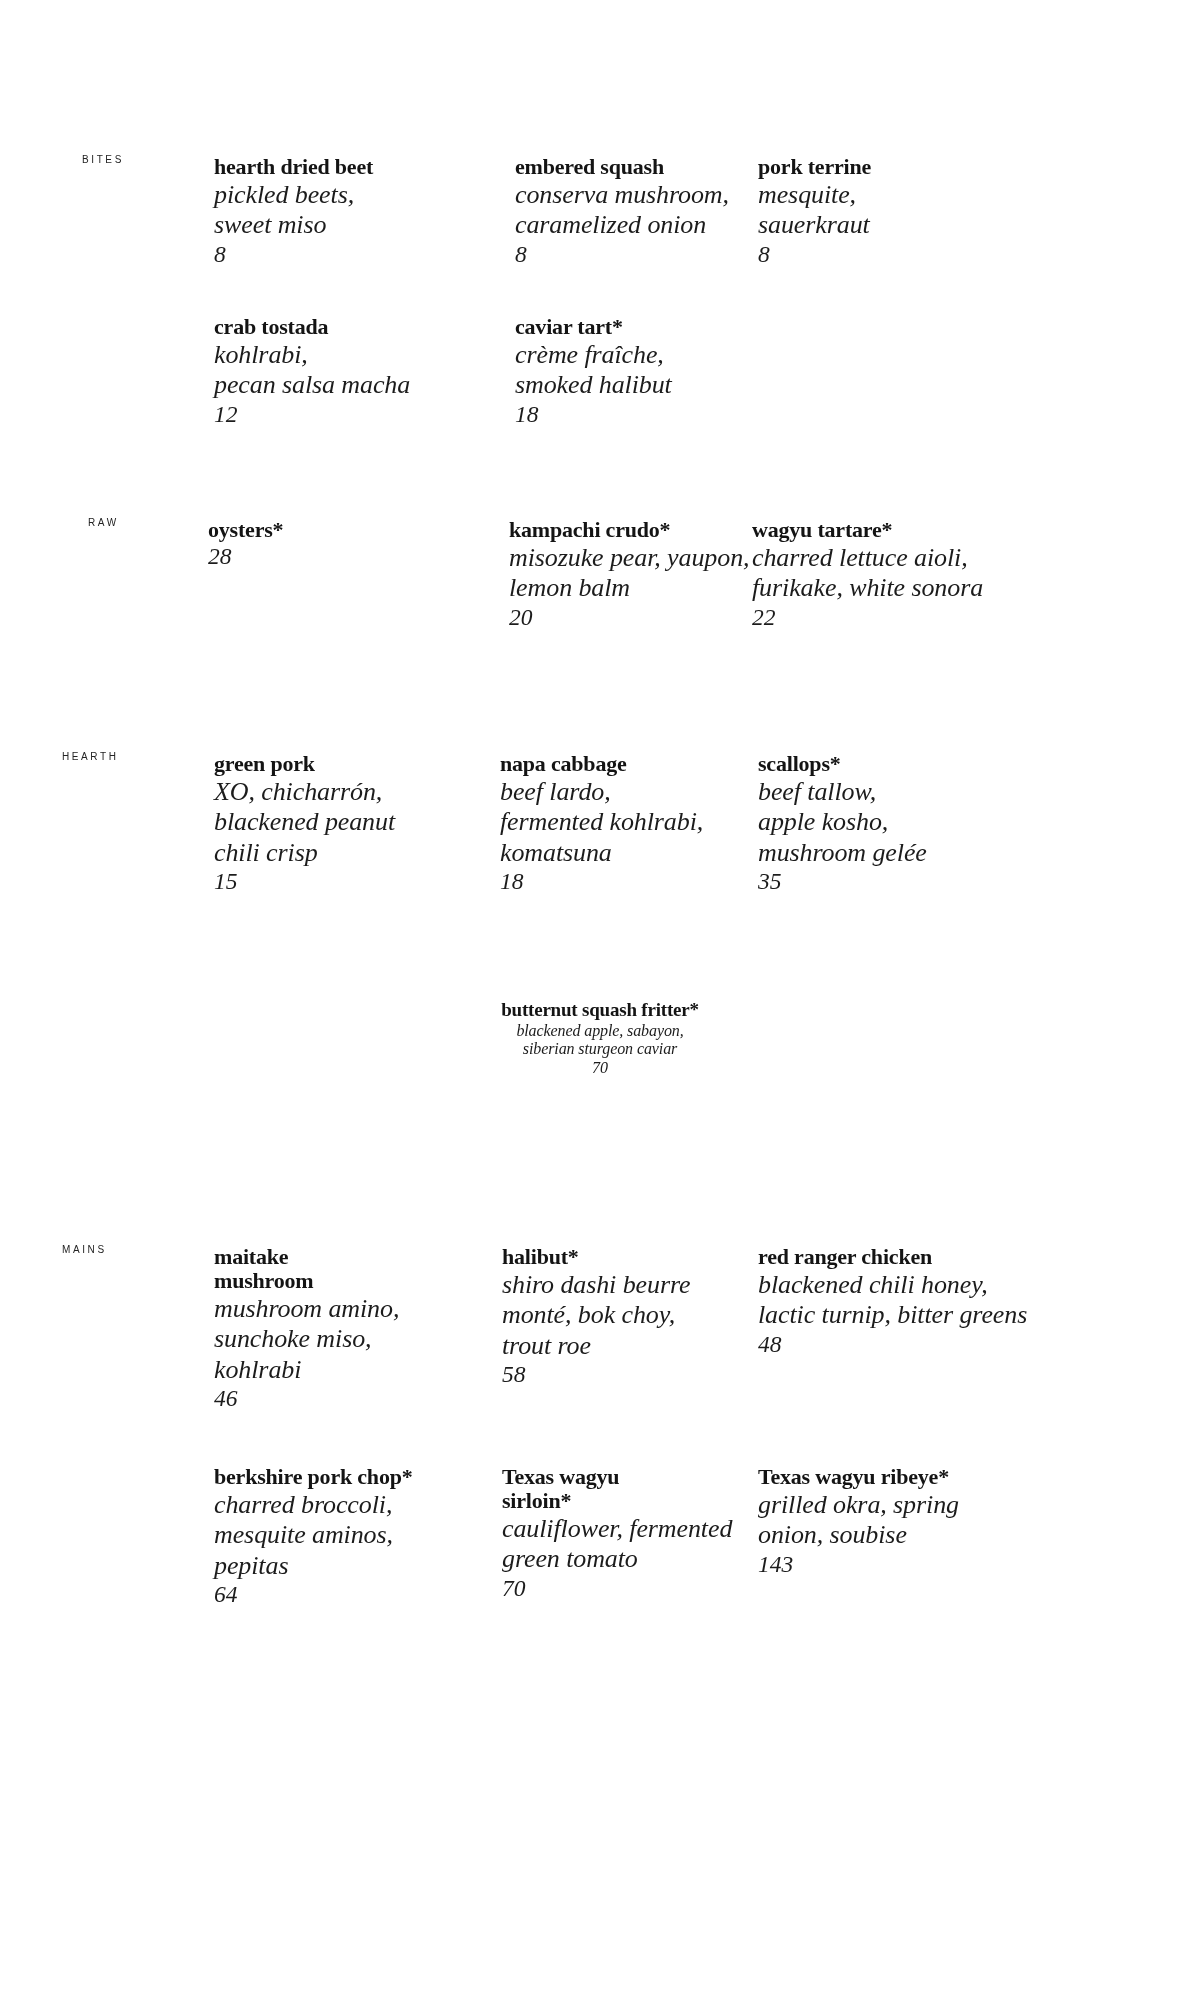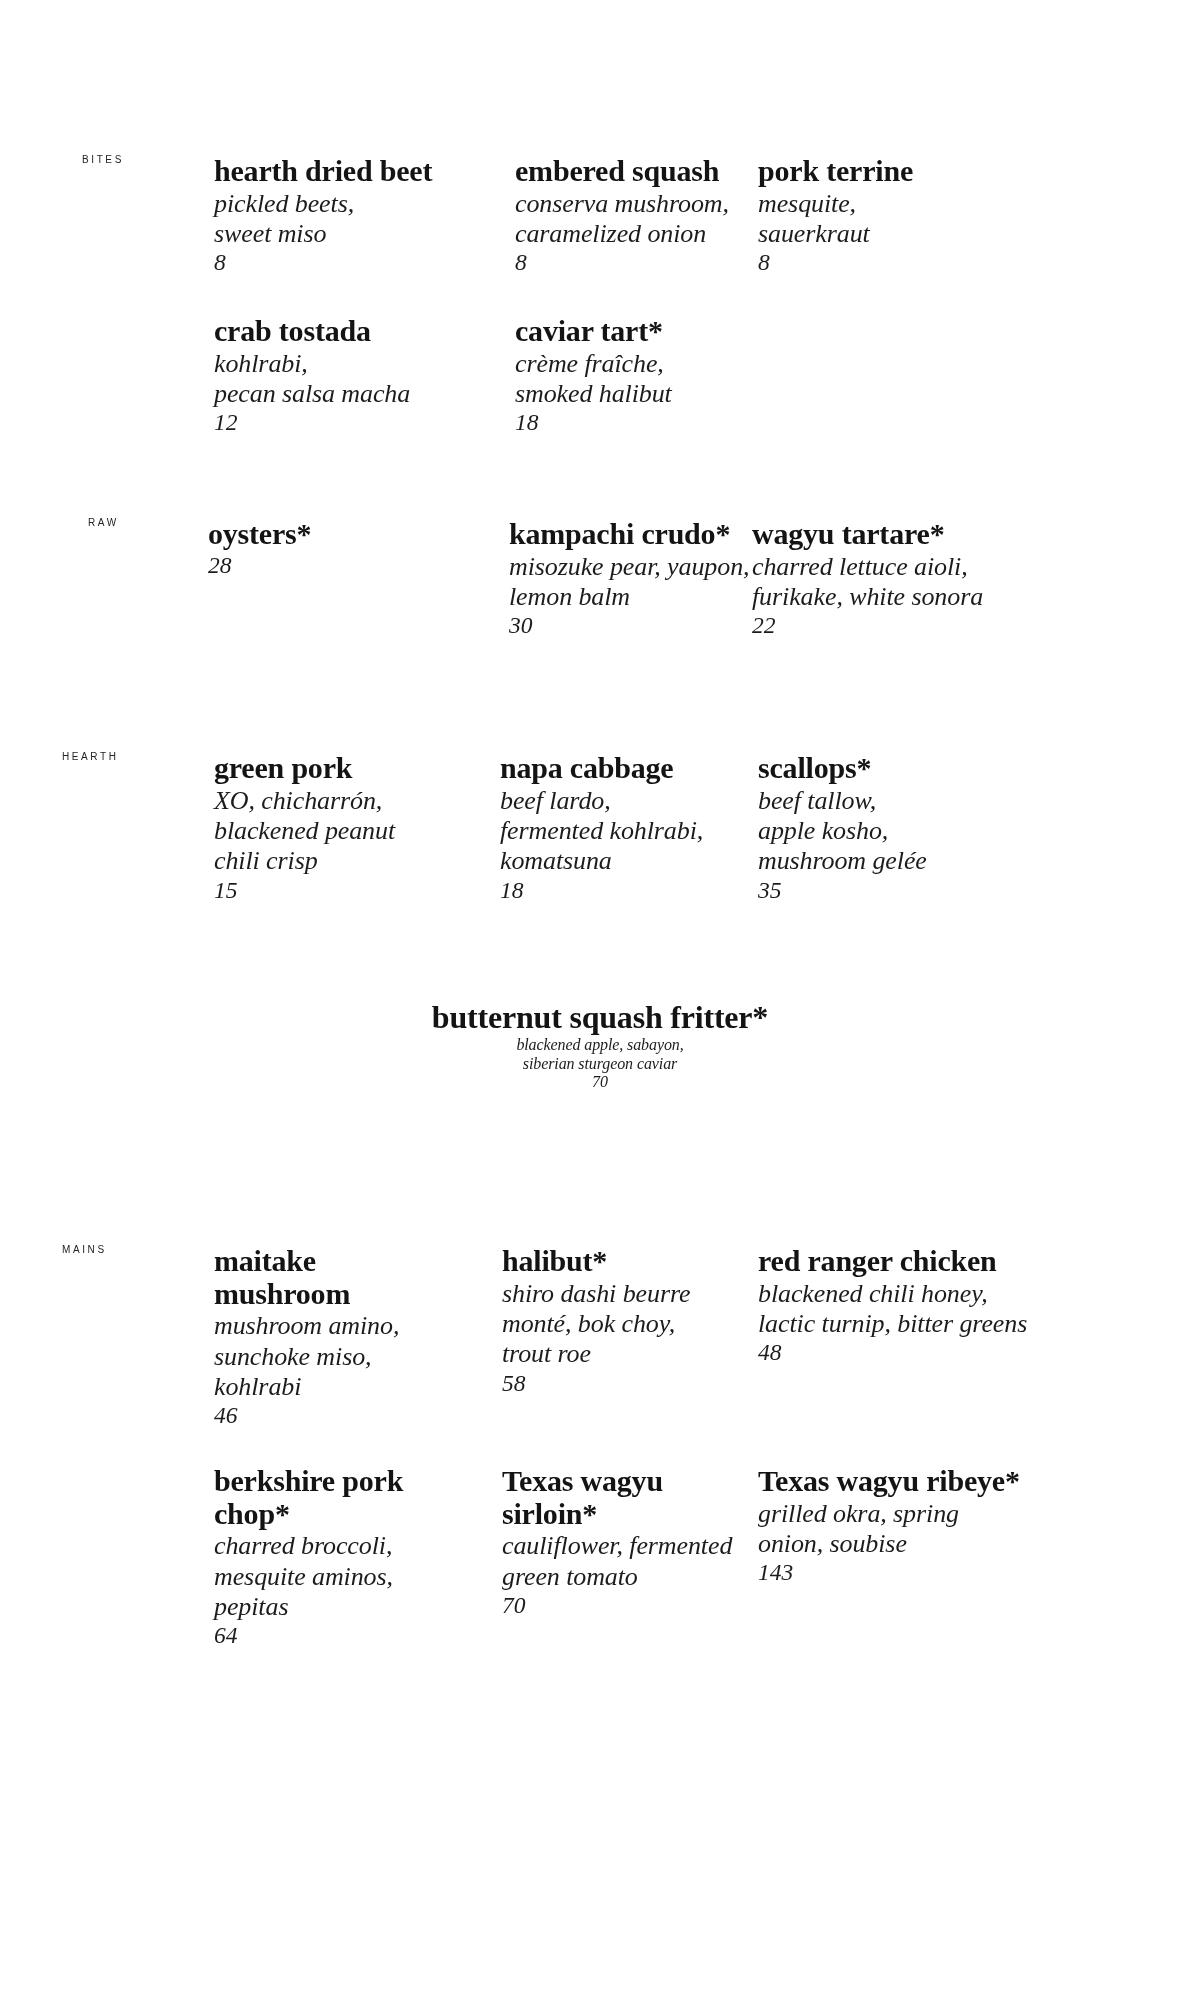--- a/index.html
+++ b/index.html
@@ -59,21 +59,21 @@
     position: absolute;
     top: 0;
   }
   .item.c0 { left: 0px;   width: 230px; }
   .item.c1 { left: 301px; width: 250px; }
   .item.c2 { left: 544px; width: 300px; }
 
   .item-name {
     font-family: "Liberation Serif", serif;
     font-weight: bold;
-    font-size: 30px;
+    font-size: 22px;
     line-height: 1.09;
     letter-spacing: -0.2px;
     color: #141414;
     margin: 0 0 1px 0;
   }
 
   .item-desc {
     font-family: "Liberation Serif", serif;
     font-style: italic;
     font-size: 26px;
@@ -94,21 +94,21 @@
   }
 
   
   .feature {
     position: absolute;
     left: 0;
     right: 0;
     text-align: center;
   }
   .feature .item-name {
-    font-size: 32px;
+    font-size: 19px;
     margin-bottom: 1px;
   }
   .feature .item-desc,
   .feature .item-price {
     font-size: 16px;
   }
 
   
   .footer {
     position: absolute;
@@ -172,21 +172,21 @@
 
       <div class="row" style="height:150px;">
         <div class="item c0" style="width:250px;">
           <p class="item-name">oysters*</p>
           <p class="item-price">28</p>
         </div>
         <div class="item c1" style="width:280px;">
           <p class="item-name">kampachi crudo*</p>
           <p class="item-desc">misozuke pear, yaupon,
 lemon balm</p>
-          <p class="item-price">30</p>
+          <p class="item-price">20</p>
         </div>
         <div class="item c2" style="width:320px;">
           <p class="item-name">wagyu tartare*</p>
           <p class="item-desc">charred lettuce aioli,
 furikake, white sonora</p>
           <p class="item-price">22</p>
         </div>
       </div>
 
     </div>

